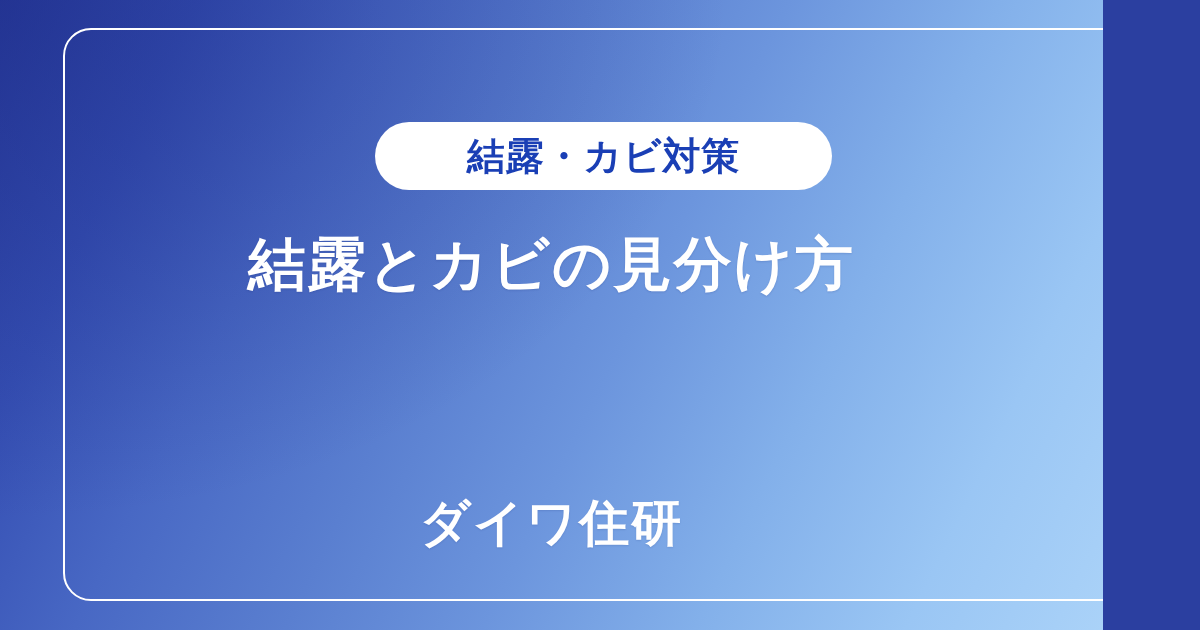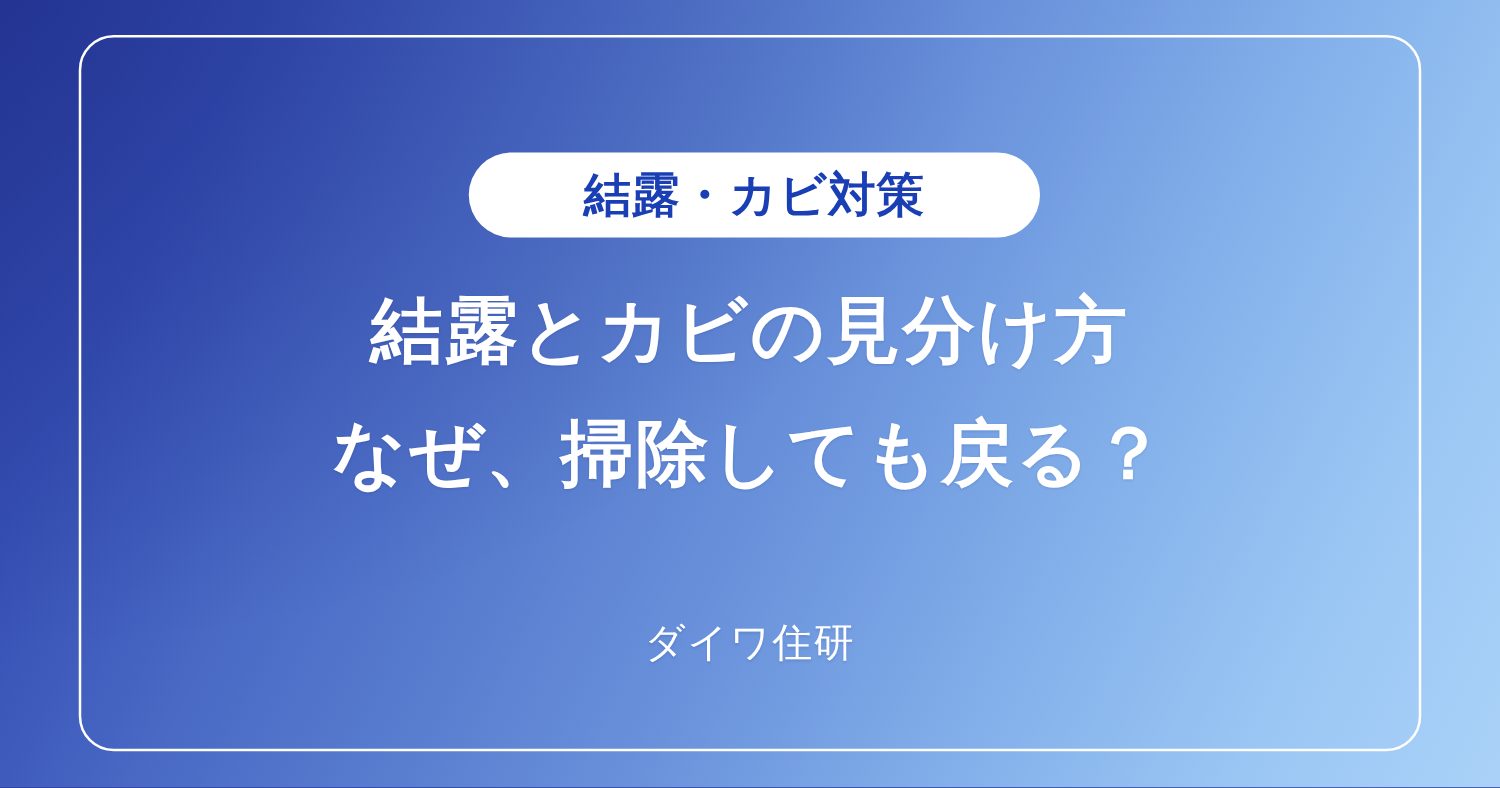--- a/index.html
+++ b/index.html
@@ -10,21 +10,21 @@
   }
 
   body {
     font-family:"DejaVu Sans", sans-serif;
     background:#2b3fa0;
   }
 
   
   #og-canvas {
     position:relative;
-    width:1200px; height:630px;
+    width:1103px; height:630px;
     background:
       linear-gradient(116deg,
         #2b3fa0 0%,
         #3650b4 14%,
         #4868c4 27%,
         #5a7fd0 42%,
         #6c95dd 56%,
         #83b0ea 71%,
         #9ac6f4 86%,
         #aad2f8 100%);
@@ -106,22 +106,22 @@
 
   .logo-mark {
     position:relative;
     width:88px; height:76px;
     flex:0 0 auto;
   }
   .logo-mark svg { display:block; width:88px; height:76px; }
 
   .brand-name {
     color:#ffffff;
-    font-size:32px;
-    font-weight:400;
+    font-size:50px;
+    font-weight:700;
     letter-spacing:.04em;
     line-height:1;
     white-space:nowrap;
     text-shadow:0 1px 2px rgba(20,40,110,.14);
     text-align:center;
   }
 </style>
 </head>
 <body>
 
@@ -130,21 +130,20 @@
   <div class="frame" style="border-color: rgb(255, 255, 255);"></div>
 
   <div class="content">
 
     <div class="badge" style="background: rgb(255, 255, 255);">
       <span class="badge-label" style="color: rgb(26, 63, 181);">結露・カビ対策</span>
     </div>
 
     <div class="headline">
       <span class="headline-line" style="color: rgb(255, 255, 255);">結露とカビの見分け方</span>
-      <span class="headline-line" style="color: rgb(255, 255, 255);">なぜ、掃除しても戻る？</span>
     </div>
 
     <div class="brand">
 
 
       <span class="brand-name" style="color: rgb(255, 255, 255);">ダイワ住研</span>
     </div>
 
   </div>
 </div>

